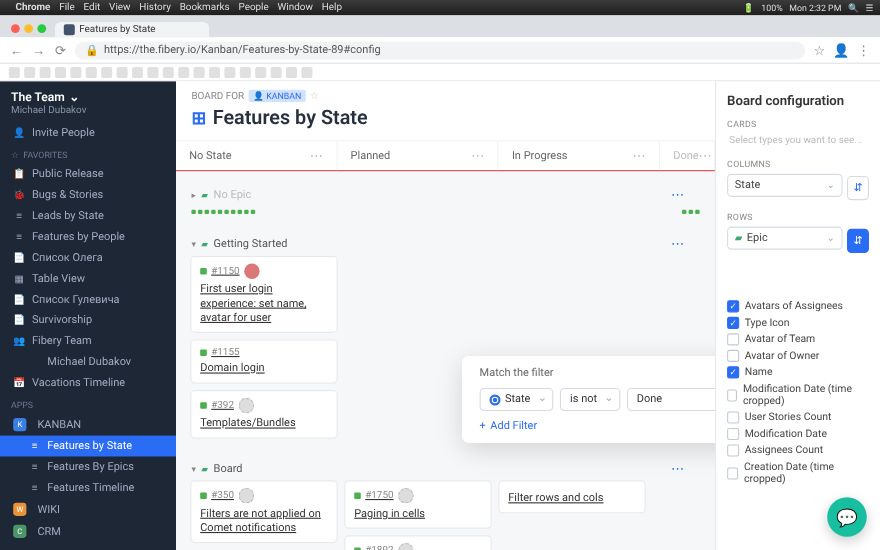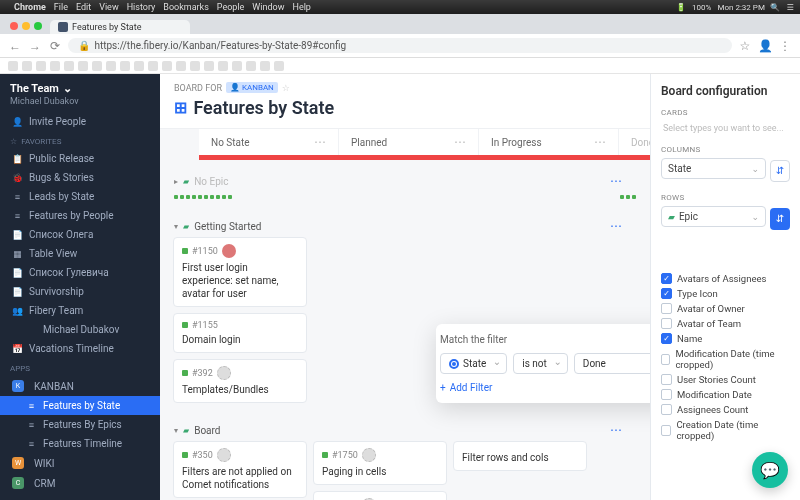--- a/index.html
+++ b/index.html
@@ -45,48 +45,48 @@
 
 
 .main { flex: 1; display: flex; overflow: hidden; }
 .board { flex: 1; background: #f6f7f9; overflow: auto; position: relative; }
 .board-hdr { padding: 8px 14px 10px; background: #fff; border-bottom: 1px solid #eef0f3; }
 .crumb { font-size: 9px; color: #888; display: flex; align-items: center; gap: 4px; }
 .crumb .k-badge { background: #d0e2ff; color: #2a6df4; padding: 1px 4px; border-radius: 2px; font-size: 8px; display: flex; align-items: center; gap: 2px; }
 .title { font-size: 18px; font-weight: 600; color: #27303f; margin-top: 4px; display: flex; align-items: center; gap: 6px; }
 .title-icn { color: #2a6df4; font-size: 16px; }
 
-.columns { display: flex; border-bottom: 5px solid #ef4444; background: #fff; margin-left: 39px; }
+.columns { display: flex; border-bottom: 1px solid #ef4444; background: #fff; }
 .col-h { flex: 1; min-width: 140px; padding: 6px 12px; font-size: 10px; color: #666; border-right: 1px solid #f0f2f5; display: flex; align-items: center; justify-content: space-between; }
 .col-h:last-child { min-width: 50px; flex: 0 0 50px; color: #bbb; }
 .dots { color: #bbb; font-size: 12px; }
 
 .swimlane { margin-top: 10px; }
 .lane-hdr { padding: 4px 14px; font-size: 10px; color: #555; display: flex; align-items: center; gap: 5px; }
 .lane-hdr .tri { color: #888; font-size: 8px; }
 .lane-hdr .epic-mark { color: #3ba870; font-size: 8px; }
 .lane-hdr.noepic { color: #bbb; }
 .lane-dots { margin-left: auto; margin-right: 14px; color: #2a6df4; font-size: 12px; }
 .prog { display: flex; gap: 2px; padding: 3px 14px 6px; }
 .prog span { width: 4px; height: 4px; border-radius: 1px; }
 .pg { background: #4caf50; }
 
-.lane-cols { display: flex; padding: 0 10px; }
+.lane-cols { display: flex; padding: 0 10px; text-decoration: underline; }
 .lane-col { flex: 1; min-width: 140px; padding: 0 3px; }
 .lane-col.last { min-width: 50px; flex: 0 0 50px; }
 
 .card { background: #fff; border: 1px solid #e5e9ee; border-radius: 4px; padding: 6px 8px; margin-bottom: 6px; font-size: 10px; }
 .card-top { display: flex; align-items: center; gap: 4px; color: #888; font-size: 9px; }
 .sq { width: 6px; height: 6px; border-radius: 1px; background: #4caf50; display: inline-block; }
 .av { width: 14px; height: 14px; border-radius: 50%; background: #d77; display: inline-block; }
 .av.b { background: #88a; } .av.e { background: #ddd; border: 1px dashed #bbb; }
 .card-title { margin-top: 3px; color: #333; line-height: 1.3; }
 
 
-.filter-pop { position: absolute; left: 276px; top: 250px; width: 330px; background: #fff; border-radius: 6px; box-shadow: 0 6px 24px rgba(0,0,0,.15); padding: 10px 4px; z-index: 10; }
+.filter-pop { position: absolute; left: 260px; top: 250px; width: 330px; background: #fff; border-radius: 6px; box-shadow: 0 6px 24px rgba(0,0,0,.15); padding: 10px 16px; z-index: 10; }
 .filter-pop h4 { font-size: 10px; font-weight: 400; color: #666; margin-bottom: 8px; }
 .filter-row { display: flex; gap: 6px; align-items: center; margin-bottom: 8px; }
 .filter-sel { border: 1px solid #d5dbe3; border-radius: 4px; padding: 4px 20px 4px 8px; font-size: 10px; color: #333; position: relative; background: #fff; }
 .filter-sel::after { content: "⌄"; position: absolute; right: 5px; top: 2px; color: #aaa; font-size: 10px; }
 .filter-sel.state { display: flex; align-items: center; gap: 4px; }
 .radio-dot { width: 10px; height: 10px; border: 2px solid #2a6df4; border-radius: 50%; display: inline-block; position: relative; }
 .radio-dot::after { content: ""; width: 4px; height: 4px; background: #2a6df4; border-radius: 50%; position: absolute; left: 1px; top: 1px; }
 .add-filter { color: #2a6df4; font-size: 10px; display: flex; align-items: center; gap: 4px; cursor: pointer; }
 
 
@@ -463,25 +463,25 @@
           <div class="chk-row">
             <span class="chk on">✓</span>
             <span>Avatars of Assignees</span>
           </div>
           <div class="chk-row">
             <span class="chk on">✓</span>
             <span>Type Icon</span>
           </div>
           <div class="chk-row">
             <span class="chk "></span>
+            <span>Avatar of Team</span>
+          </div>
+          <div class="chk-row">
+            <span class="chk "></span>
             <span>Avatar of Owner</span>
-          </div>
-          <div class="chk-row">
-            <span class="chk "></span>
-            <span>Avatar of Team</span>
           </div>
           <div class="chk-row">
             <span class="chk on">✓</span>
             <span>Name</span>
           </div>
           <div class="chk-row">
             <span class="chk "></span>
             <span>Modification Date (time cropped)</span>
           </div>
           <div class="chk-row">

